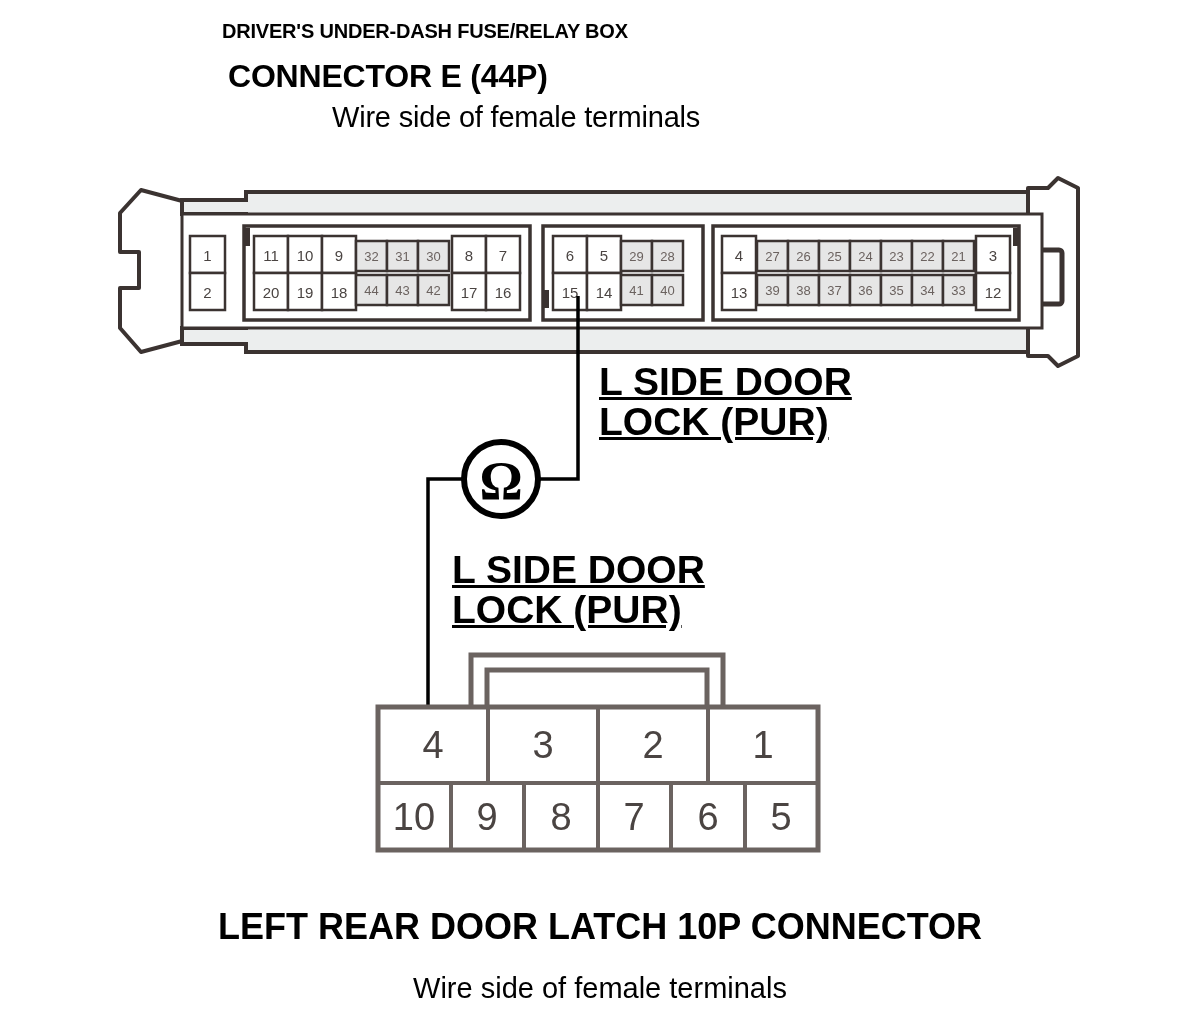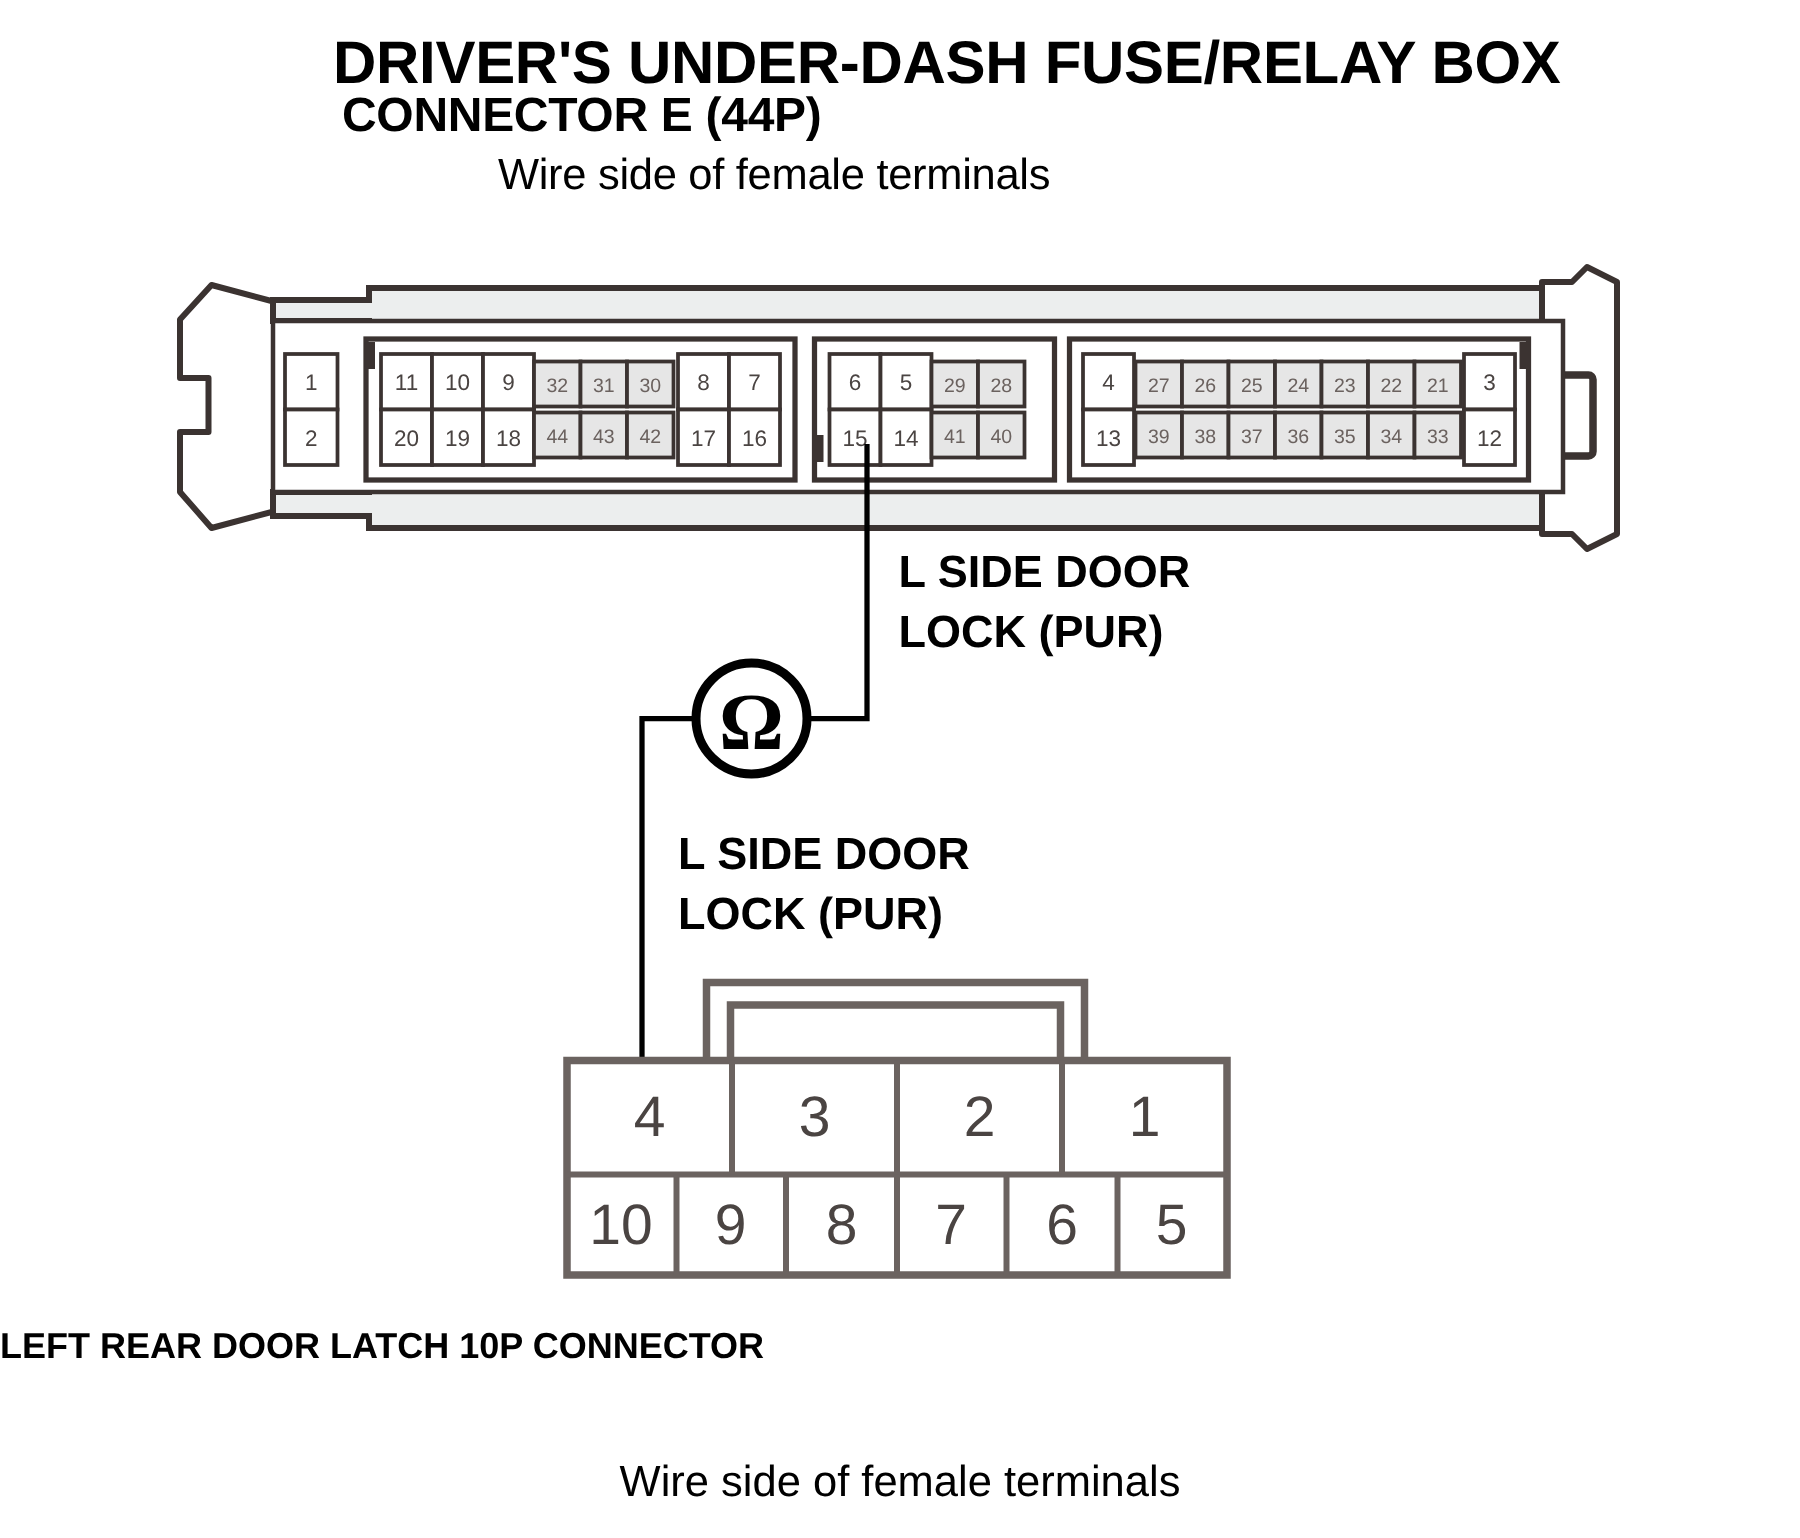--- a/index.html
+++ b/index.html
@@ -17,47 +17,48 @@
     overflow: hidden;
   }
 
   
   .hdr-line {
     position: absolute;
     font-weight: bold;
     white-space: nowrap;
     letter-spacing: -0.2px;
   }
-  #title-line1 { left: 222px; top: 20px;  font-size: 40px; }
+  #title-line1 { left: 222px; top: 20px;  font-size: 20px; }
   #title-line2 { left: 228px; top: 58px;  font-size: 32px; }
   #subtitle1   { left: 332px; top: 101px; font-size: 29px; font-weight: normal; }
 
   #footer-title {
     position: absolute;
-    left: 0; right: 0; top: 884px;
-    text-align: left;
-    font-size: 24px;
+    left: 0; right: 0; top: 906px;
+    text-align: center;
+    font-size: 36px;
     font-weight: bold;
     white-space: nowrap;
   }
   #footer-sub {
     position: absolute;
     left: 0; right: 0; top: 972px;
     text-align: center;
     font-size: 29px;
     white-space: nowrap;
   }
 
   
   .callout {
     position: absolute;
-    font-size: 30px;
+    font-size: 39px;
     font-weight: bold;
     line-height: 40px;
     white-space: nowrap;
+    text-decoration: underline;
   }
   #callout-top  { left: 599px; top: 362px; }
   #callout-bot  { left: 452px; top: 550px; }
 
   
   #canvas {
     position: absolute;
     left: 0; top: 0;
     width: 1200px;
     height: 1025px;

